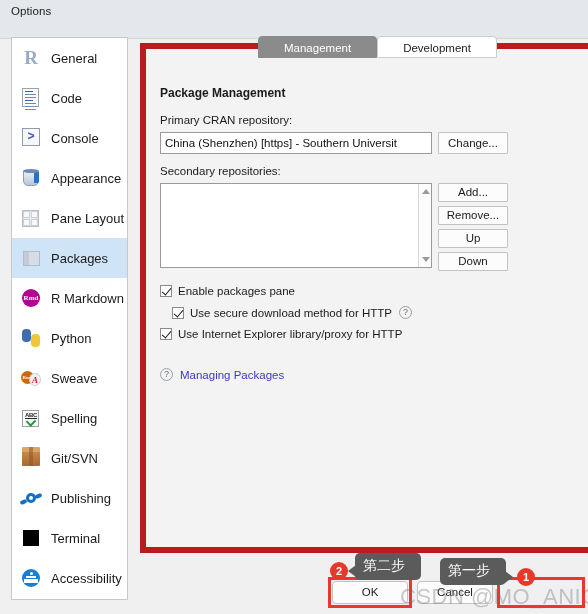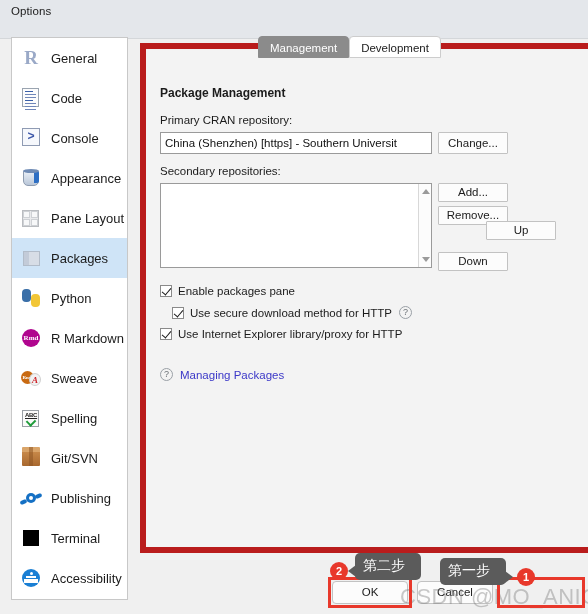--- a/index.html
+++ b/index.html
@@ -190,21 +190,21 @@
     position: absolute; left: 140px; top: 43px;
     width: 460px; height: 510px;
     background: #f3f3f3;
     border: 6px solid #b91c1c;
   }
   .tabs {
     position: absolute; left: 258px; top: 36px;
     height: 22px; display: flex; z-index: 4;
   }
   .tab {
-    height: 22px; padding: 0 11px;
+    height: 22px; padding: 0 25px;
     font-size: 11.5px; line-height: 22px;
     border: 1px solid #cdcdcd;
     border-radius: 4px 4px 0 0;
     background: #ffffff; color: #222;
     cursor: default;
   }
   .tab.active {
     background: #8b8b8b; color: #ffffff; border-color: #8b8b8b;
   }
   .panel-inner { position: absolute; left: 0; top: 0; right:0; bottom:0; }
@@ -265,21 +265,21 @@
   }
   .tri.up { border-bottom: 5px solid #9a9a9a; }
   .tri.down { border-top: 5px solid #9a9a9a; }
 
   .btn-side {
     position: absolute; left: 292px;
     width: 70px; height: 19px; line-height: 17px;
   }
   .btn-add { top: 134px; }
   .btn-remove { top: 157px; }
-  .btn-up { top: 172px; margin-left: 48px; }
+  .btn-up { top: 180px; }
   .btn-down { top: 203px; }
 
   .checkrow {
     position: absolute; left: 14px;
     display: flex; align-items: center;
     font-size: 11.5px; color: #1b1b1b;
   }
   .cb {
     width: 12px; height: 12px;
     border: 1px solid #8a8a8a; background: #fff;
@@ -436,33 +436,33 @@
 
     <div class="side-item selected">
       <div class="ico">
         <div class="ico-pkg"></div>
       </div>
       <div class="side-label">Packages</div>
     </div>
 
     <div class="side-item">
       <div class="ico">
+        <div class="ico-rmd">Rmd</div>
+      </div>
+      <div class="side-label">R Markdown</div>
+    </div>
+
+    <div class="side-item">
+      <div class="ico">
         <div class="ico-py">
             <b></b>
             <i></i>
           </div>
       </div>
       <div class="side-label">Python</div>
-    </div>
-
-    <div class="side-item">
-      <div class="ico">
-        <div class="ico-rmd">Rmd</div>
-      </div>
-      <div class="side-label">R Markdown</div>
     </div>
 
     <div class="side-item">
       <div class="ico ico-sweave">
         <b>Rnw</b>
           <i>A</i>
       </div>
       <div class="side-label">Sweave</div>
     </div>
 

